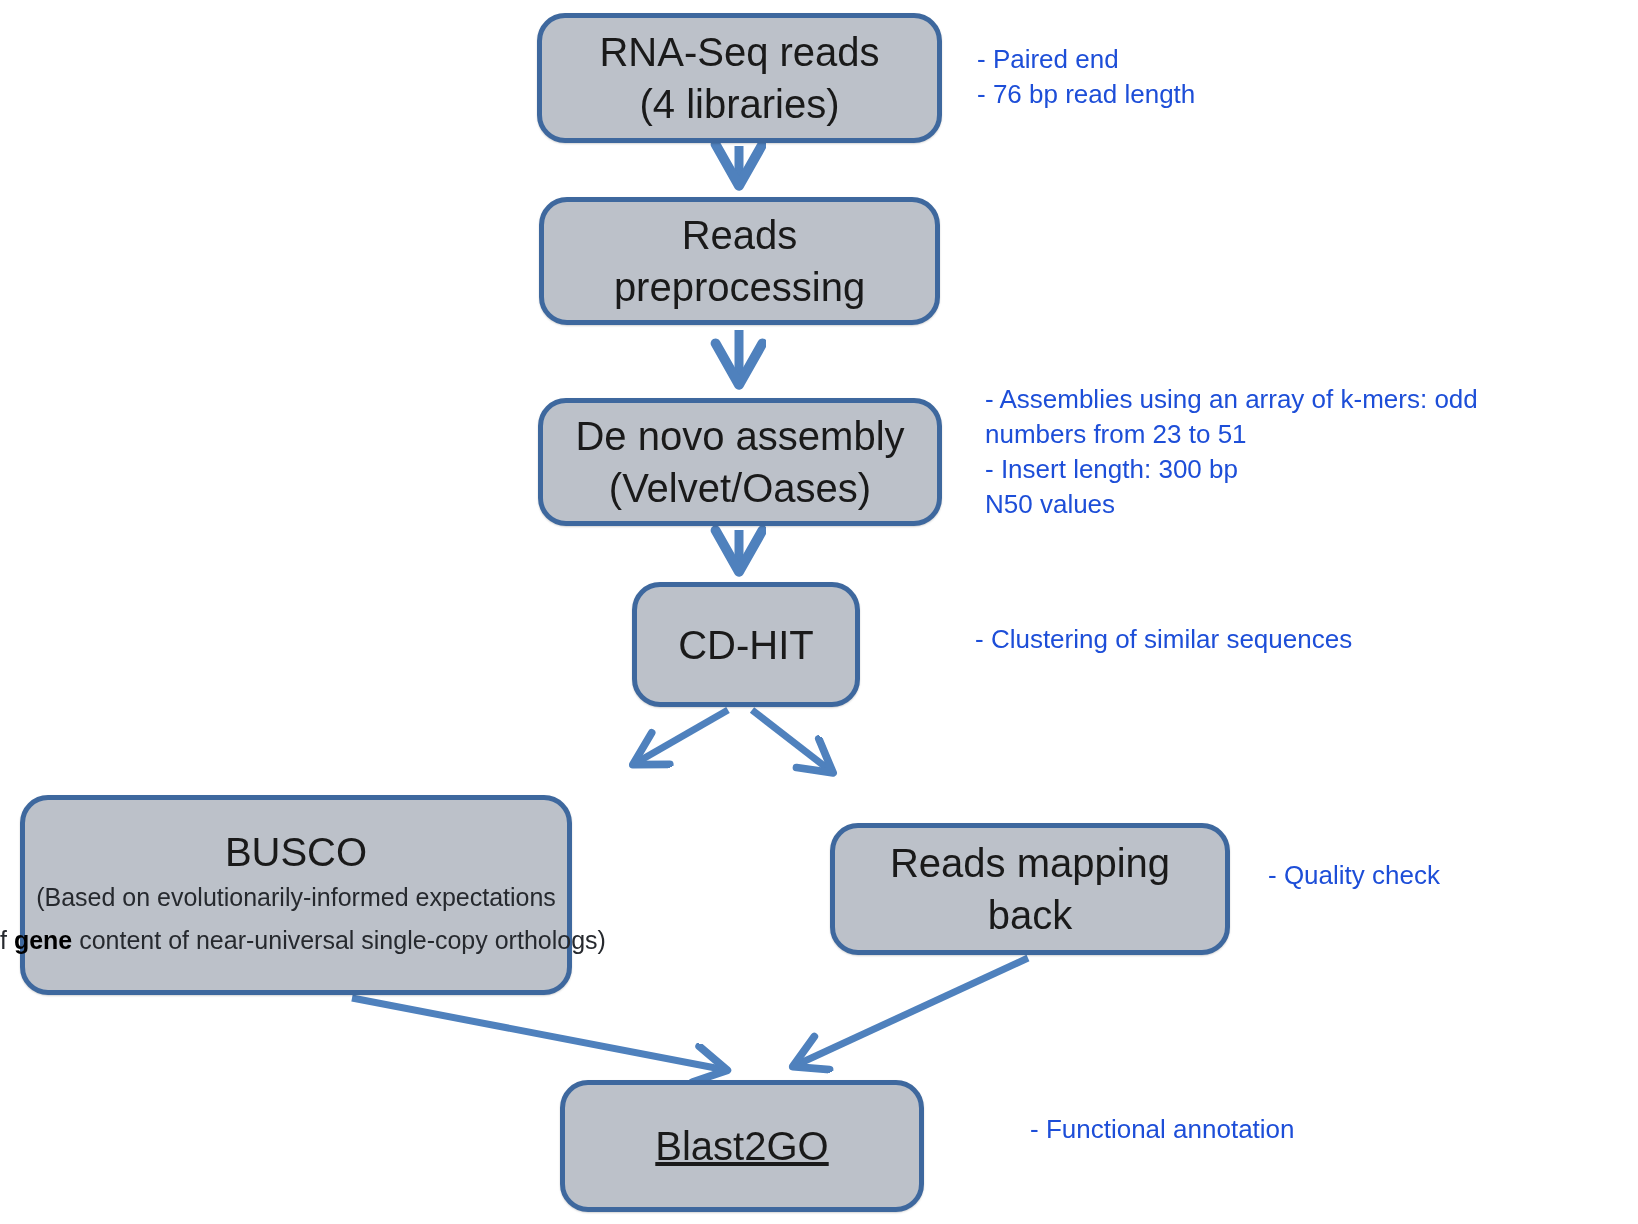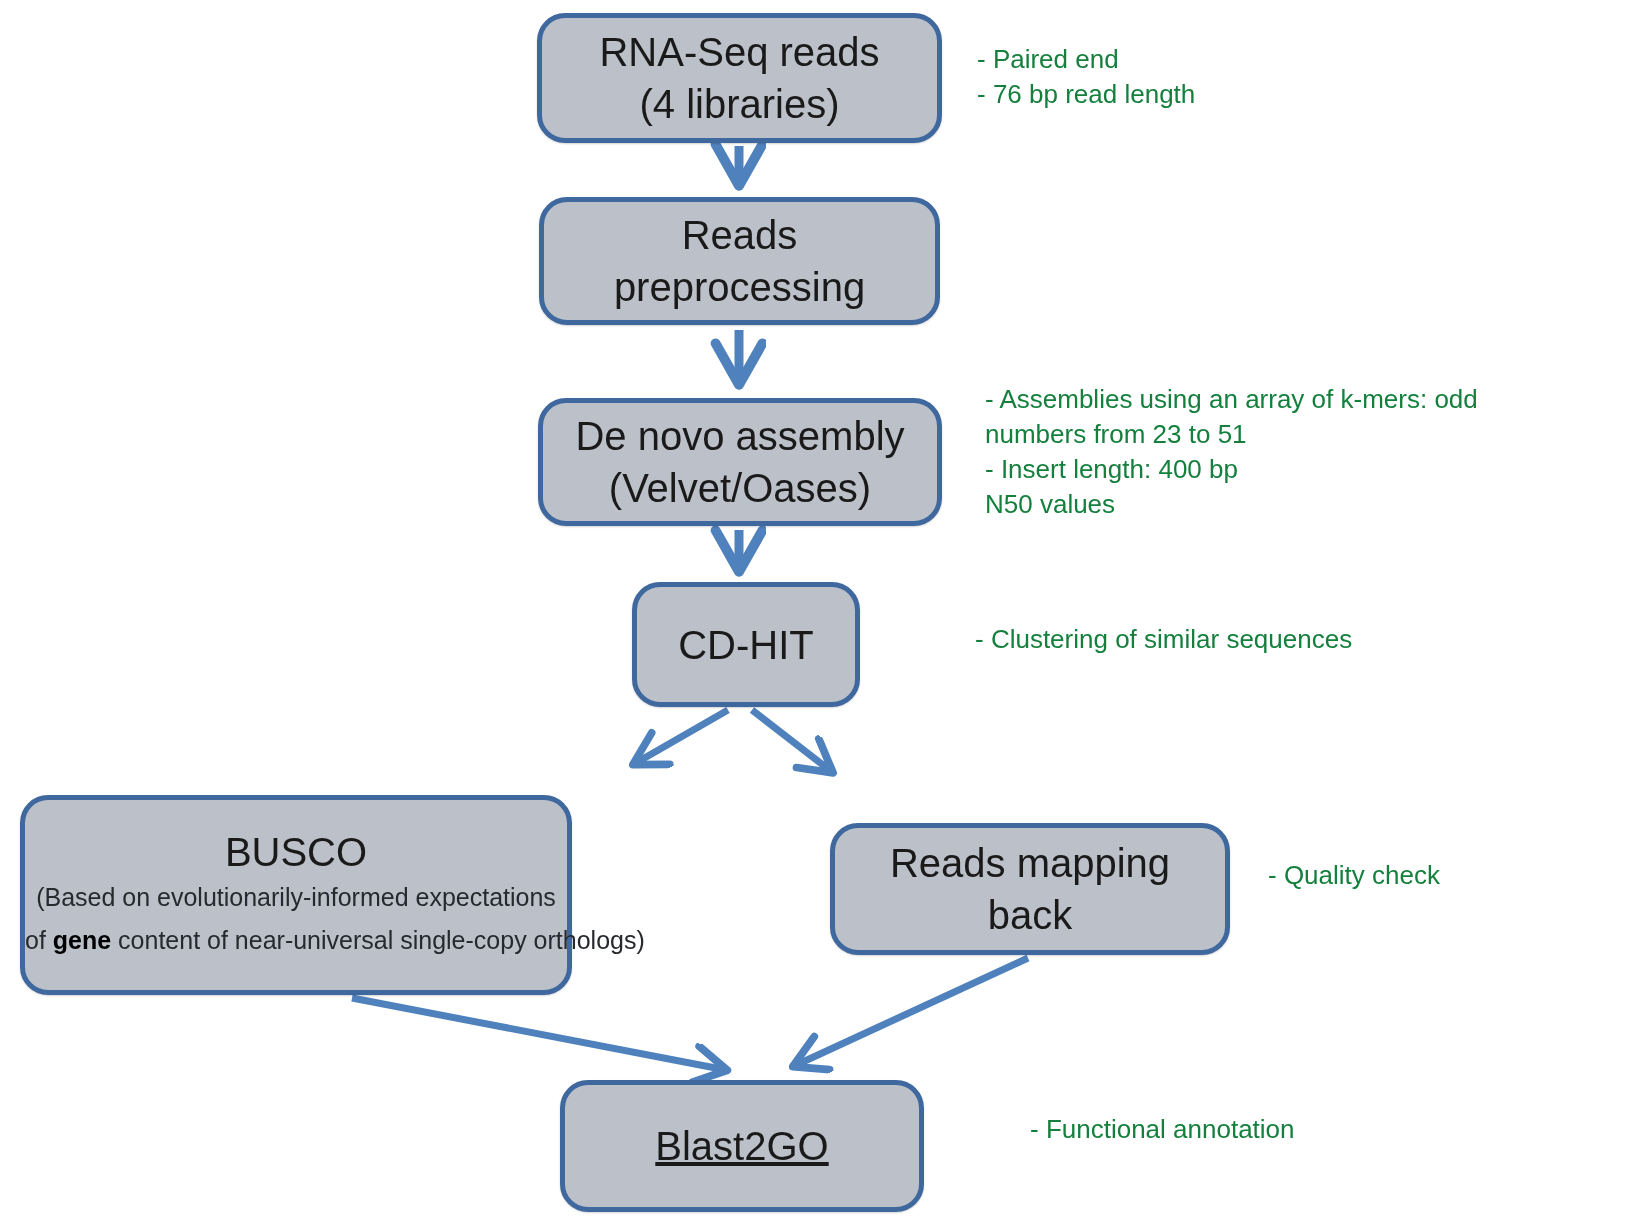--- a/index.html
+++ b/index.html
@@ -18,20 +18,21 @@
     pointer-events: none;
   }
   .node {
     position: absolute;
     box-sizing: border-box;
     background: #bcc1c9;
     border: 5px solid #3e689e;
     border-radius: 28px;
     display: flex;
     flex-direction: column;
+    align-items: center;
     justify-content: center;
     text-align: center;
     color: #1a1a1a;
     box-shadow: 0 1px 2px rgba(0,0,0,0.18);
   }
   .node-line {
     font-size: 40px;
     line-height: 52px;
     white-space: nowrap;
   }
@@ -41,21 +42,21 @@
   }
   .busco-sub {
     font-size: 25px;
     line-height: 43px;
     color: #26292e;
     white-space: nowrap;
   }
   .busco-sub b { font-weight: bold; color: #000000; }
   .annot {
     position: absolute;
-    color: #15803d;
+    color: #1d4ed8;
     font-size: 26px;
     line-height: 35px;
     white-space: nowrap;
   }
 </style>
 </head>
 <body>
 
 <div class="canvas">
 
@@ -110,21 +111,21 @@
 
   <div class="annot" style="left:977px; top:42px;">
     <div>- Paired end</div>
     <div>- 76 bp read length</div>
   </div>
 
 
   <div class="annot" style="left:985px; top:382px;">
     <div>- Assemblies using an array of k-mers: odd</div>
     <div>numbers from 23 to 51</div>
-    <div>- Insert length: 400 bp</div>
+    <div>- Insert length: 300 bp</div>
     <div>N50 values</div>
   </div>
 
   <div class="annot" style="left:975px; top:622px;">
     <div>- Clustering of similar sequences</div>
   </div>
 
   <div class="annot" style="left:1268px; top:858px;">
     <div>- Quality check</div>
   </div>

